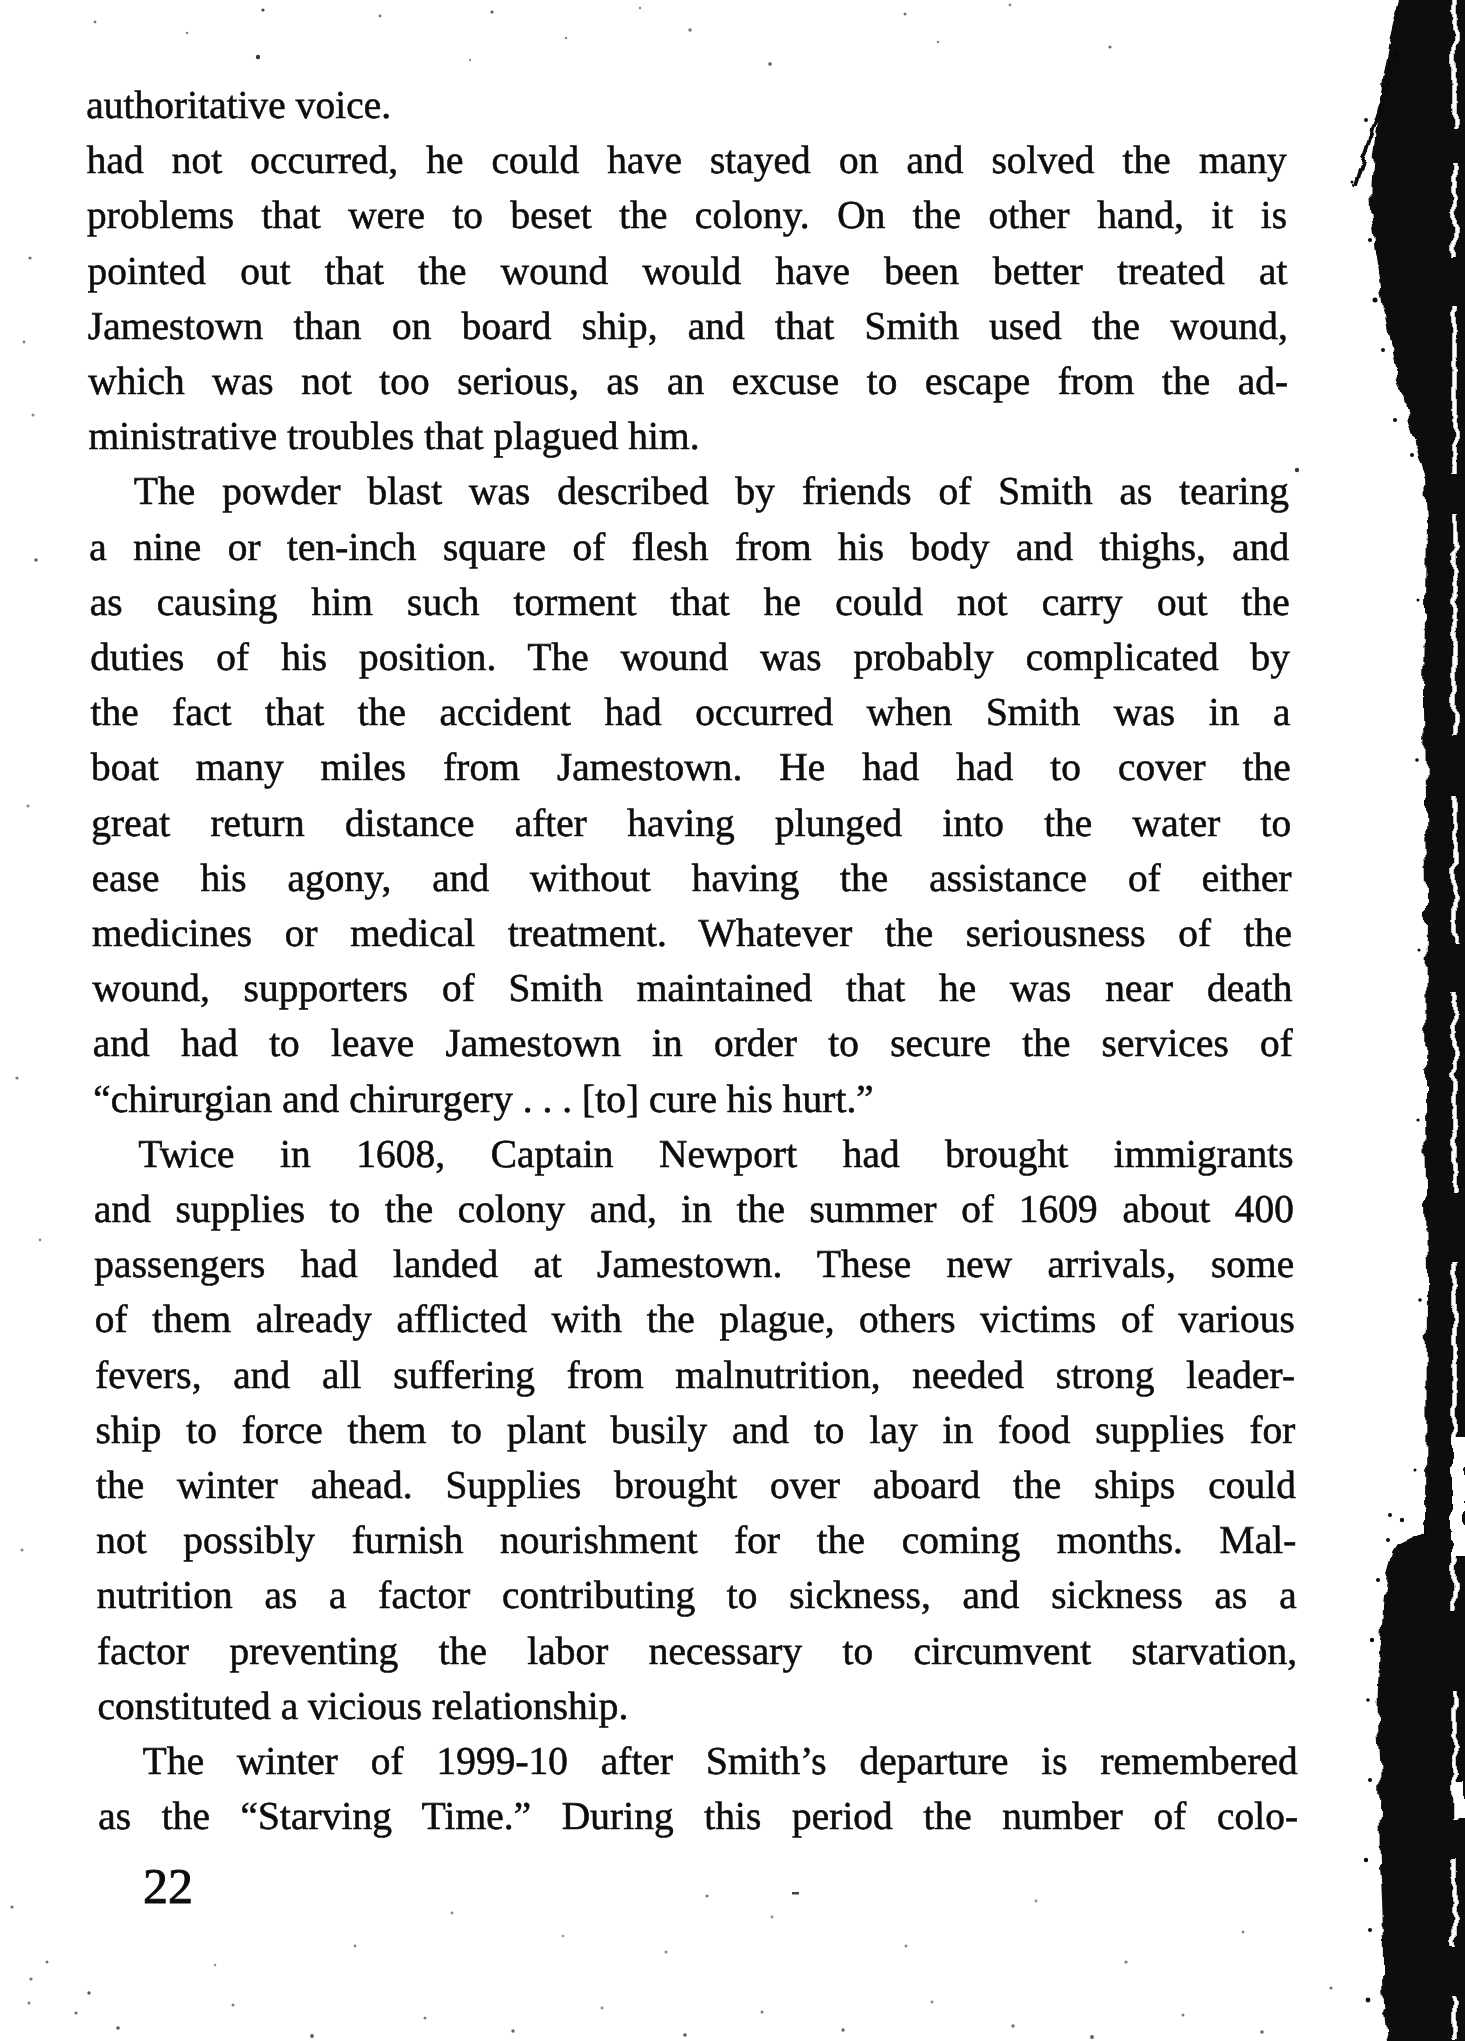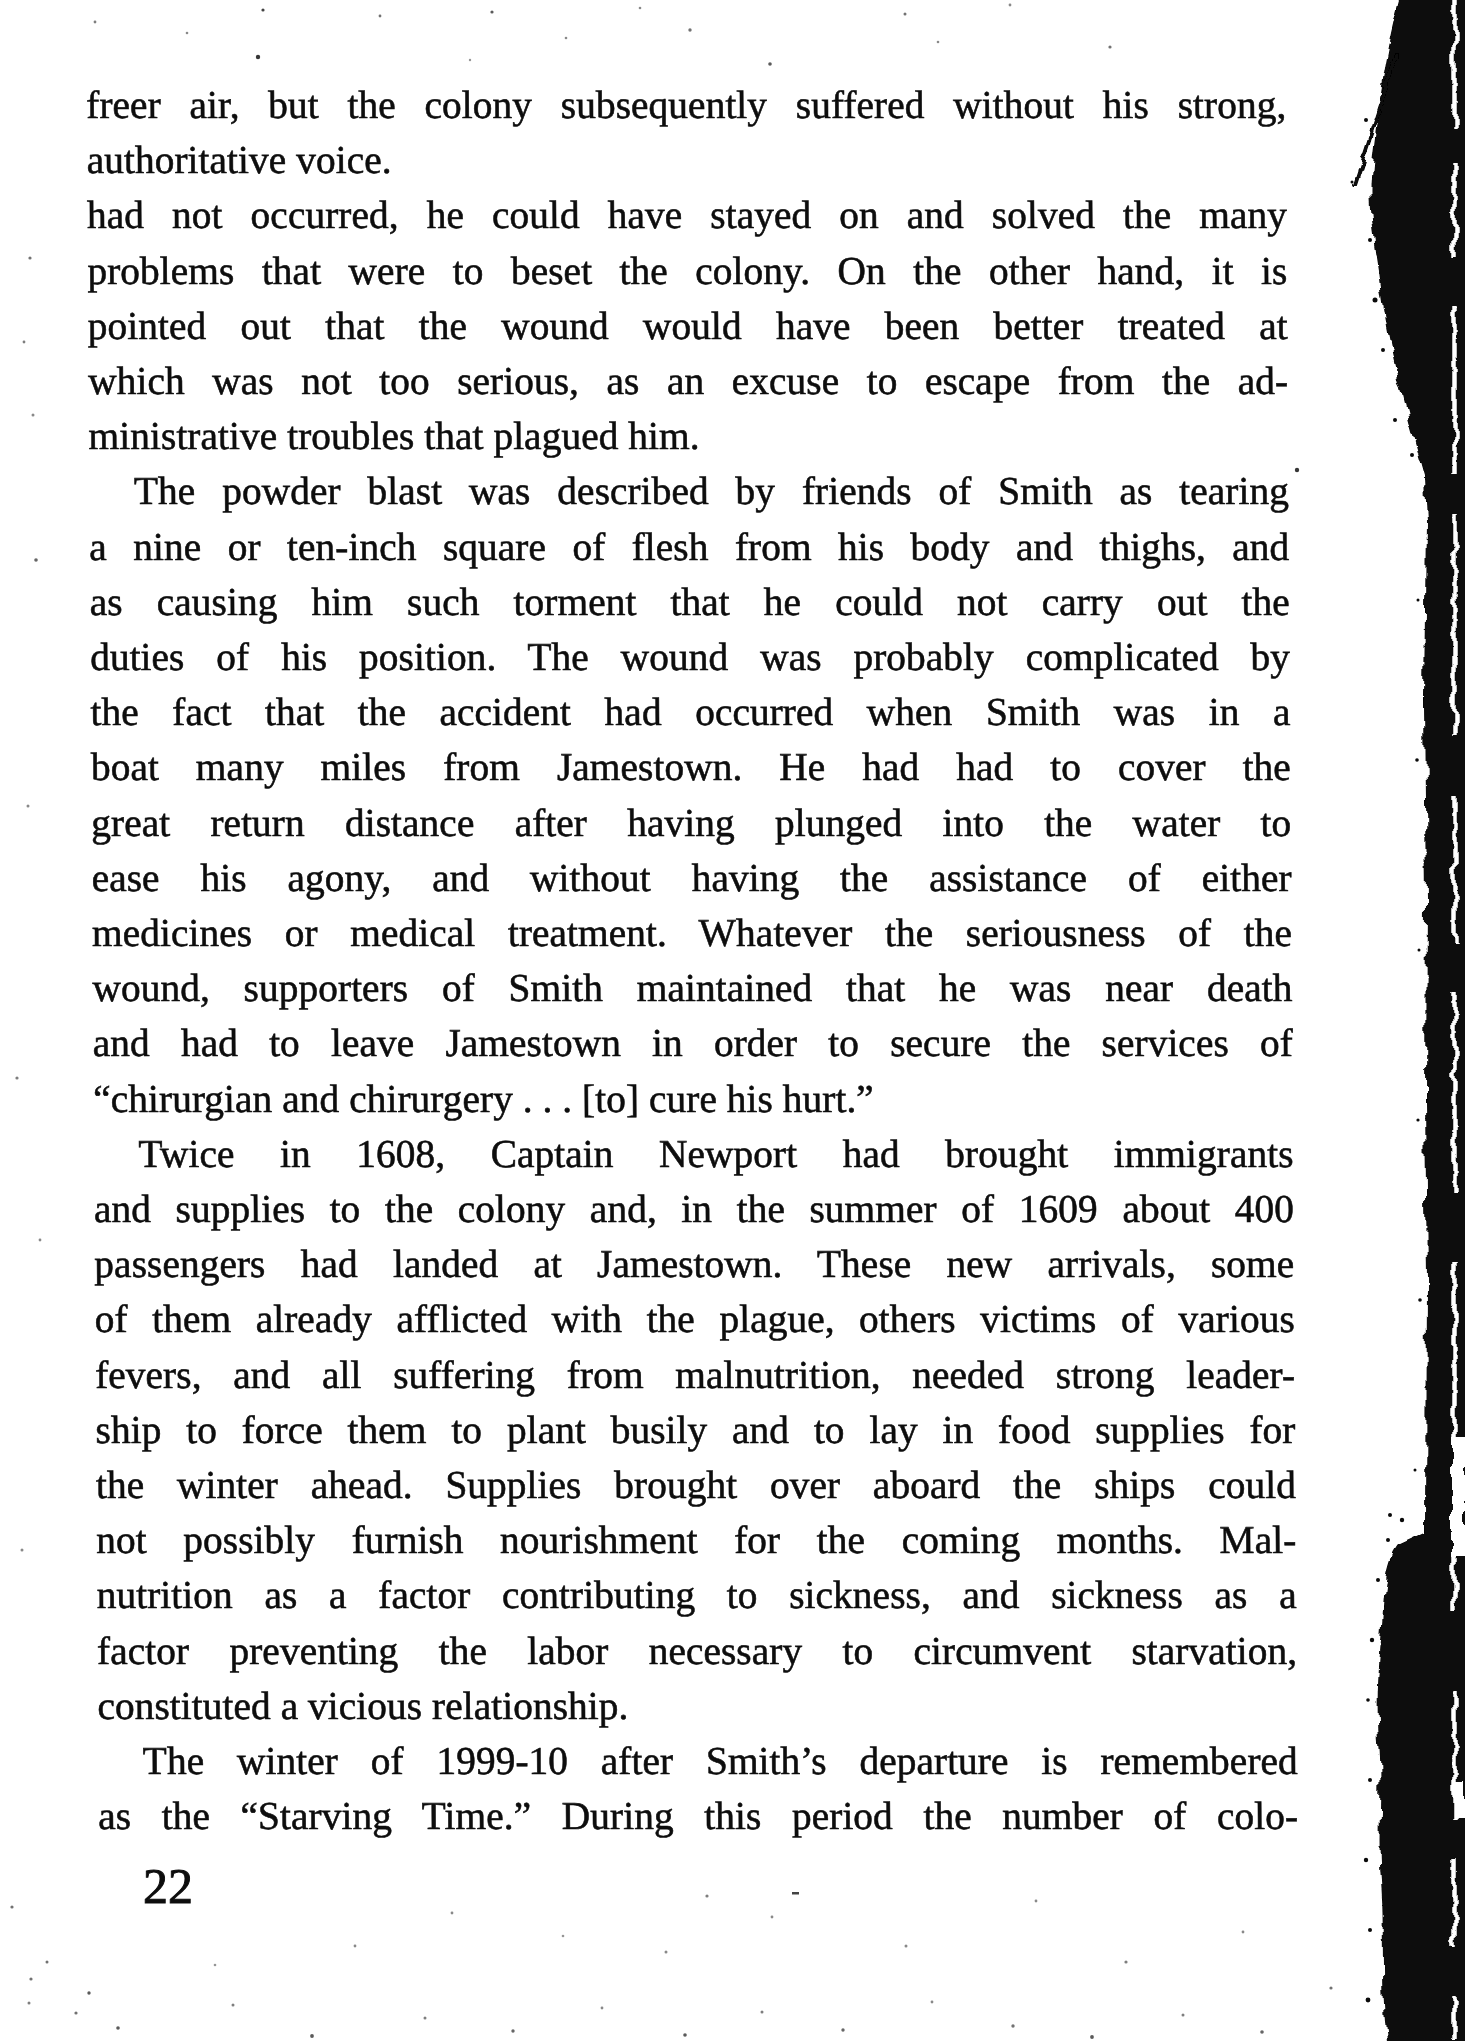--- a/index.html
+++ b/index.html
@@ -54,25 +54,25 @@
     top: 0;
     pointer-events: none;
   }
 </style>
 </head>
 <body>
 
 <div class="page">
 
   <div class="text-block">
-      <div class="line just">freer air, but the colony subsequently suffered without his strong,</div>
       <div class="line">authoritative voice.</div>
       <div class="line just">had not occurred, he could have stayed on and solved the many</div>
       <div class="line just">problems that were to beset the colony. On the other hand, it is</div>
       <div class="line just">pointed out that the wound would have been better treated at</div>
+      <div class="line just">Jamestown than on board ship, and that Smith used the wound,</div>
       <div class="line just">which was not too serious, as an excuse to escape from the ad-</div>
       <div class="line">ministrative troubles that plagued him.</div>
       <div class="line indent just">The powder blast was described by friends of Smith as tearing</div>
       <div class="line just">a nine or ten-inch square of flesh from his body and thighs, and</div>
       <div class="line just">as causing him such torment that he could not carry out the</div>
       <div class="line just">duties of his position. The wound was probably complicated by</div>
       <div class="line just">the fact that the accident had occurred when Smith was in a</div>
       <div class="line just">boat many miles from Jamestown. He had had to cover the</div>
       <div class="line just">great return distance after having plunged into the water to</div>
       <div class="line just">ease his agony, and without having the assistance of either</div>

